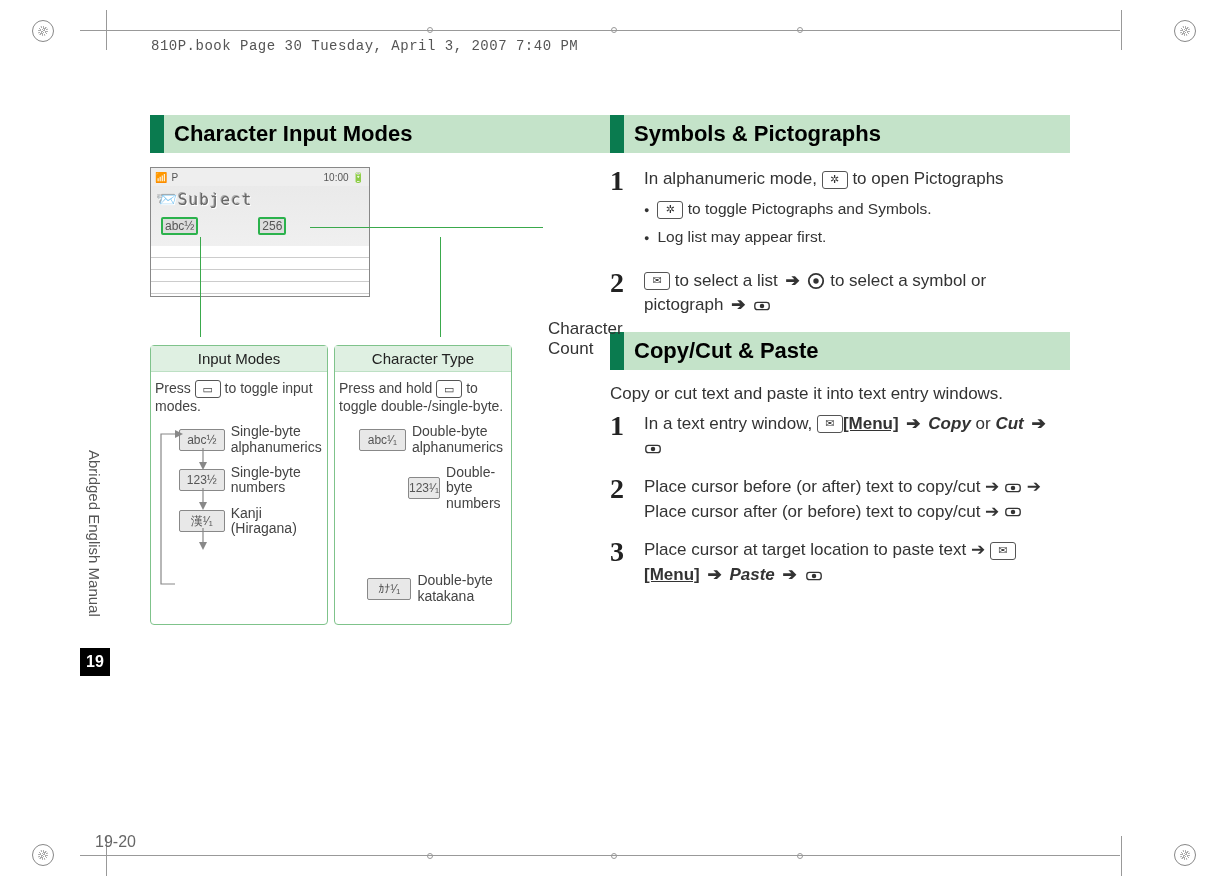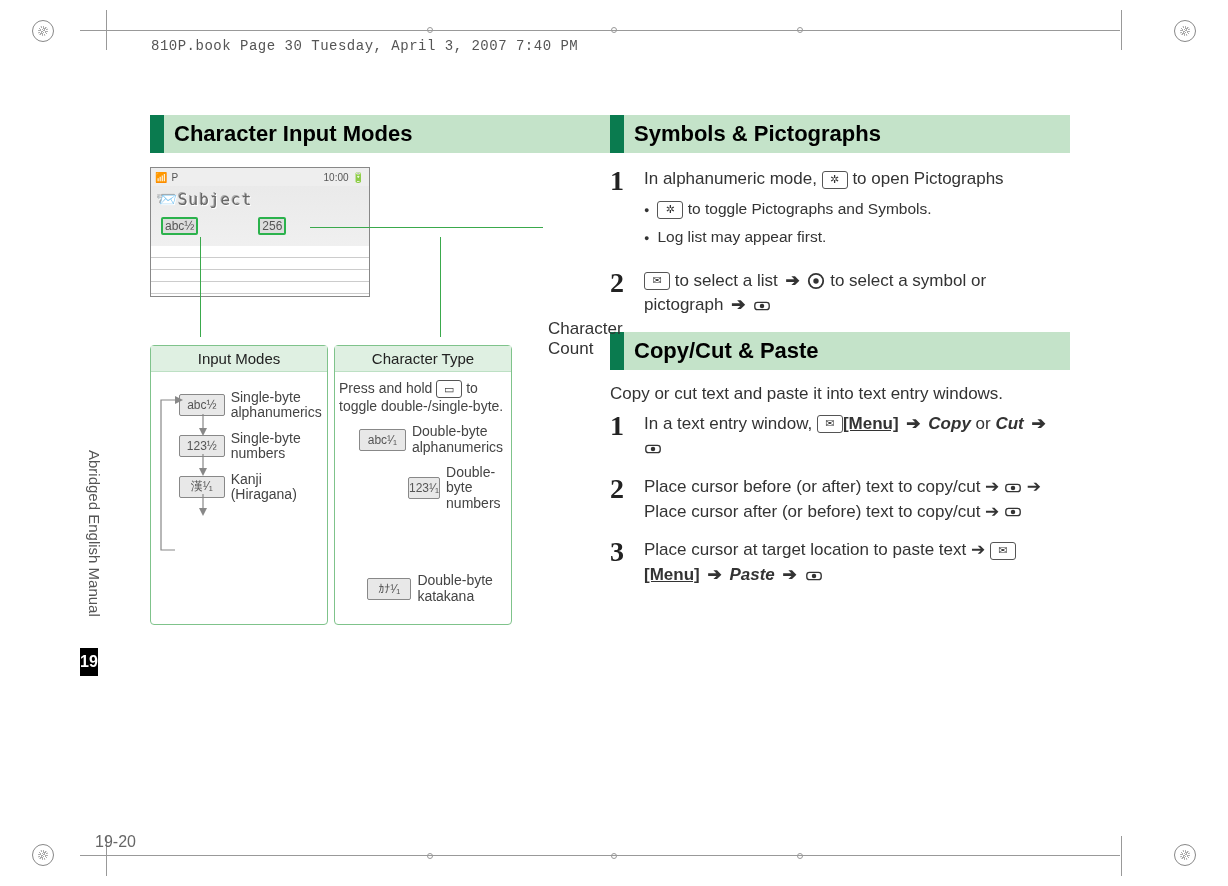--- a/index.html
+++ b/index.html
@@ -24,21 +24,21 @@
   .crop-marks .v { position:absolute; width:1px; background:#999; }
   .crop-marks .dot { position:absolute; width:6px; height:6px; border:1px solid #999; border-radius:50%; transform:translate(-50%,-50%);}
   .header-meta { position: absolute; top: 38px; left: 135px; font-family: "Courier New", monospace; font-size: 14px; color: #555; letter-spacing:0.5px;margin-left:16px;}
   .page-num { position: absolute; left: 95px; bottom: 35px; font-size: 16px; color: #666; }
   .sidebar {
     position: absolute; left: 86px; top: 450px;
     writing-mode: vertical-rl; text-orientation: mixed;
     font-size: 15px; color: #555; font-weight: 500;
   }
   .sidebar-chapnum {
-    position: absolute; left: 80px; top: 648px; width: 18px; height: 28px;
+    position: absolute; left: 80px; top: 648px; width: 30px; height: 28px;
     background: #000; color: #fff; font-weight: bold; font-size: 16px;
     display: flex; align-items: center; justify-content: center;
   }
   .columns {
     position: absolute; top: 115px; left: 150px; right: 60px;
     display: flex; 
   }
   .col { width: 460px; }
   .sec-head {
     background: #c4e3c9; border-left: 14px solid #0a7b4f;
@@ -136,20 +136,23 @@
 
       <div class="leader-line" style="top:60px; left:160px; width:233px;"></div>
       <div class="leader-v" style="top:70px; left:50px; height:100px;"></div>
       <div class="leader-v" style="top:70px; left:290px; height:100px;"></div>
     </div>
 
     <div class="diagram-row">
       <div class="diagram-box" style="position:relative;">
         <div class="diagram-title">Input Modes</div>
         <div class="diagram-body">
+          <div>
+            <span>Press </span><span class="key">▭</span><span> to toggle input modes.</span>
+          </div>
           <div style="position:relative; padding-left:24px;">
           <div class="mode-item">
             <span class="mode-pill">abc½</span>
             <span class="mode-label">Single-byte alphanumerics</span>
           </div>
           <div class="mode-item">
             <span class="mode-pill">123½</span>
             <span class="mode-label">Single-byte numbers</span>
           </div>
           <div class="mode-item">

